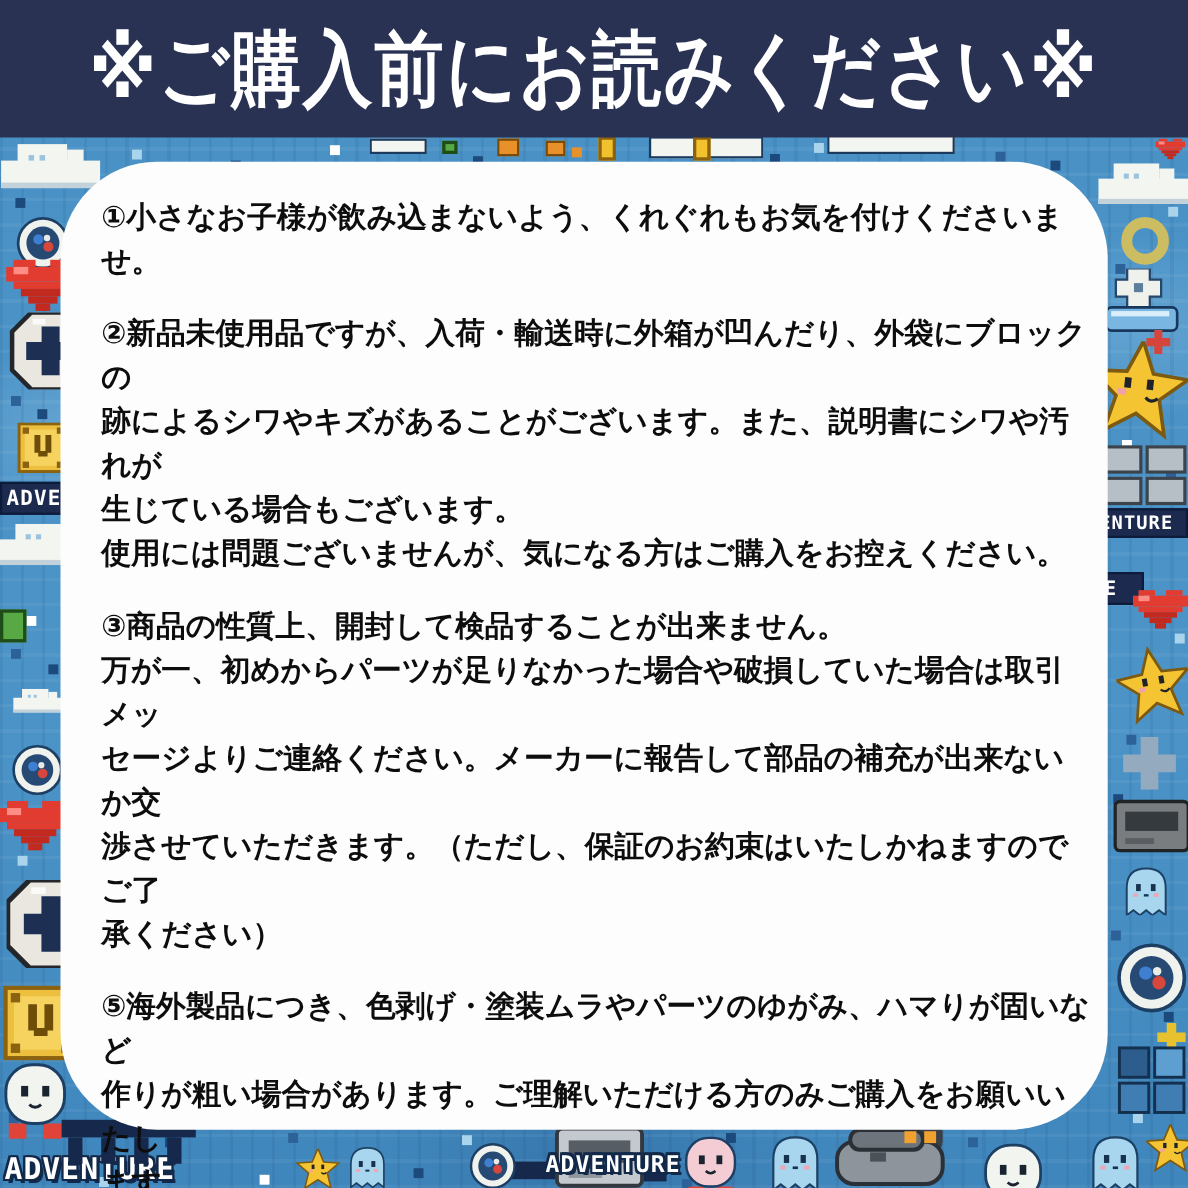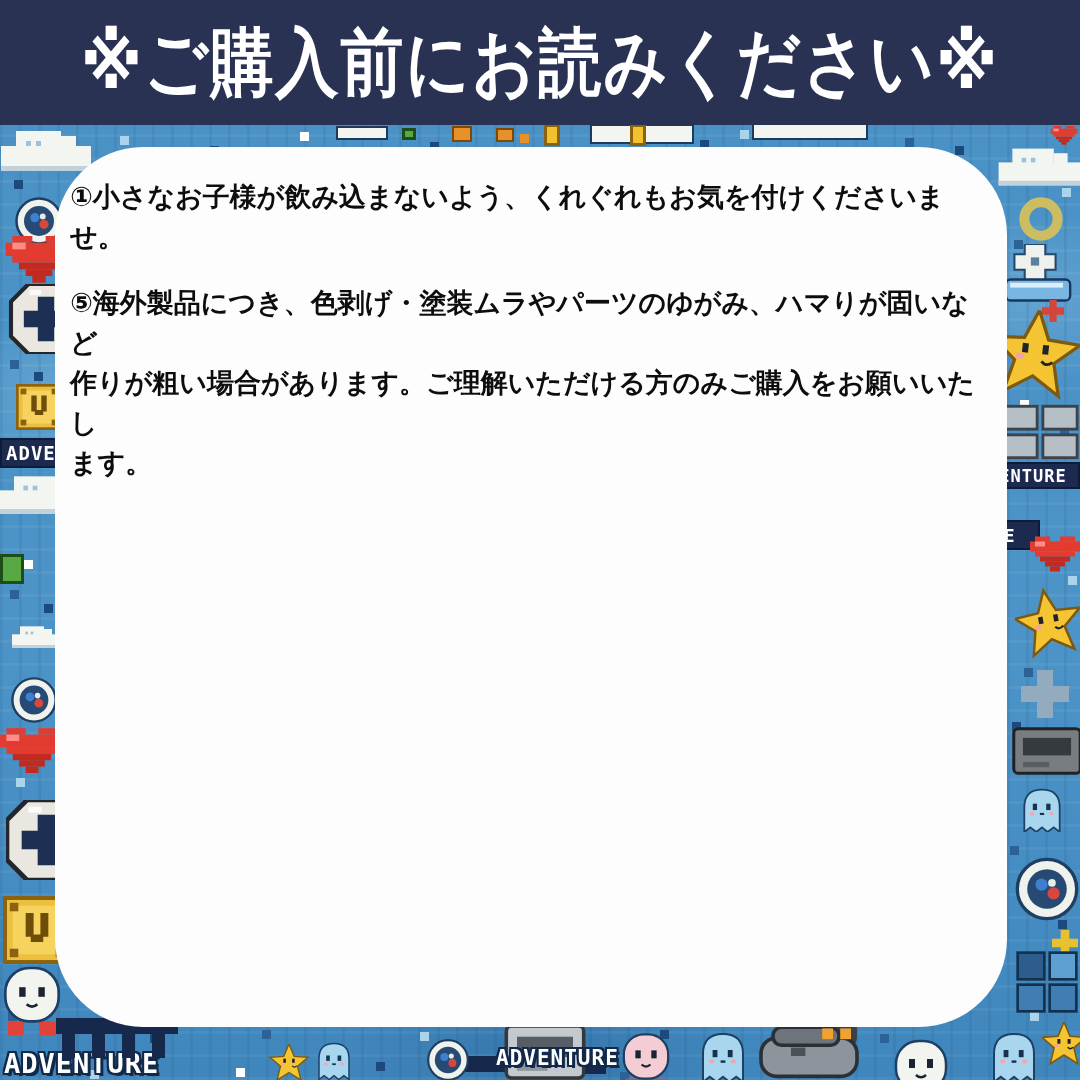--- a/index.html
+++ b/index.html
@@ -27,21 +27,21 @@
     1012px 722px 0 0 #1c4a7c,1048px 800px 0 0 #ffffff,1010px 846px 0 0 #2d6298,1058px 920px 0 0 #1c4a7c,
     1030px 1012px 0 0 #a9d4ec,90px 1070px 0 0 #a9d4ec,150px 1034px 0 0 #1c4a7c,236px 1068px 0 0 #ffffff,
     262px 1030px 0 0 #2d6298,376px 1062px 0 0 #1c4a7c,420px 1032px 0 0 #a9d4ec,620px 1072px 0 0 #2d6298,
     660px 1030px 0 0 #1c4a7c,730px 1066px 0 0 #ffffff,880px 1034px 0 0 #2d6298,930px 1070px 0 0 #1c4a7c,
     1006px 1060px 0 0 #a9d4ec;}
   .hdr{position:absolute;left:0;top:0;width:1080px;height:125px;background:#2a3254;z-index:5;
        display:flex;align-items:center;justify-content:center;}
   .hdr h1{margin:0;color:#ffffff;font-size:63px;font-weight:800;letter-spacing:2px;white-space:nowrap;
        transform:scaleY(1.18);}
   .card{position:absolute;left:55px;top:147px;width:952px;height:880px;background:#fdfdfd;border-radius:88px;
-       z-index:3;box-sizing:border-box;padding:30px 12px 0 15px;}
+       z-index:3;box-sizing:border-box;padding:30px 12px 0 37px;}
   .card p{margin:0 0 26px 0;font-size:27px;line-height:40px;font-weight:700;color:#0d0d0d;white-space:pre-line;}
   .sp{position:absolute;z-index:2;}
   .dblock{position:absolute;z-index:2;background:#16294d;}
   .gblock{position:absolute;z-index:2;background:#58a843;border:3px solid #1f4d19;box-sizing:border-box;}
   .wbar{position:absolute;z-index:2;background:#f2f5f0;border:2px solid #1c3a5e;box-sizing:border-box;}
   .oblock{position:absolute;z-index:2;background:#e8912b;border:2px solid #7a4a08;box-sizing:border-box;}
   .ypost{position:absolute;z-index:2;background:#f2c12e;border:3px solid #8a6210;box-sizing:border-box;}
   .pxbanner{position:absolute;z-index:2;background:#1d2a4f;color:#ffffff;border:2px solid #0d1b3a;
        font-family:"DejaVu Sans Mono","Liberation Mono",monospace;font-weight:700;font-size:19px;
        letter-spacing:1px;display:flex;align-items:center;padding:0 4px;box-sizing:border-box;
@@ -313,20 +313,29 @@
     </svg>
   <svg class="sp" style="left:982px;top:1030px;width:64px;height:52px;">
       <use href="#s-ghost"></use>
     </svg>
   <svg class="sp" style="left:1042px;top:1022px;width:44px;height:44px;">
       <use href="#s-star"></use>
     </svg>
 
   <div class="card">
     <p>①小さなお子様が飲み込まないよう、くれぐれもお気を付けくださいませ。</p>
+    <p>②新品未使用品ですが、入荷・輸送時に外箱が凹んだり、外袋にブロックの
+跡によるシワやキズがあることがございます。また、説明書にシワや汚れが
+生じている場合もございます。
+使用には問題ございませんが、気になる方はご購入をお控えください。</p>
+    <p>③商品の性質上、開封して検品することが出来ません。
+万が一、初めからパーツが足りなかった場合や破損していた場合は取引メッ
+セージよりご連絡ください。メーカーに報告して部品の補充が出来ないか交
+渉させていただきます。（ただし、保証のお約束はいたしかねますのでご了
+承ください）</p>
     <p>⑤海外製品につき、色剥げ・塗装ムラやパーツのゆがみ、ハマりが固いなど
 作りが粗い場合があります。ご理解いただける方のみご購入をお願いいたし
 ます。</p>
 
   </div>
 
   <div class="hdr">
     <h1>※ご購入前にお読みください※</h1>
   </div>
 

